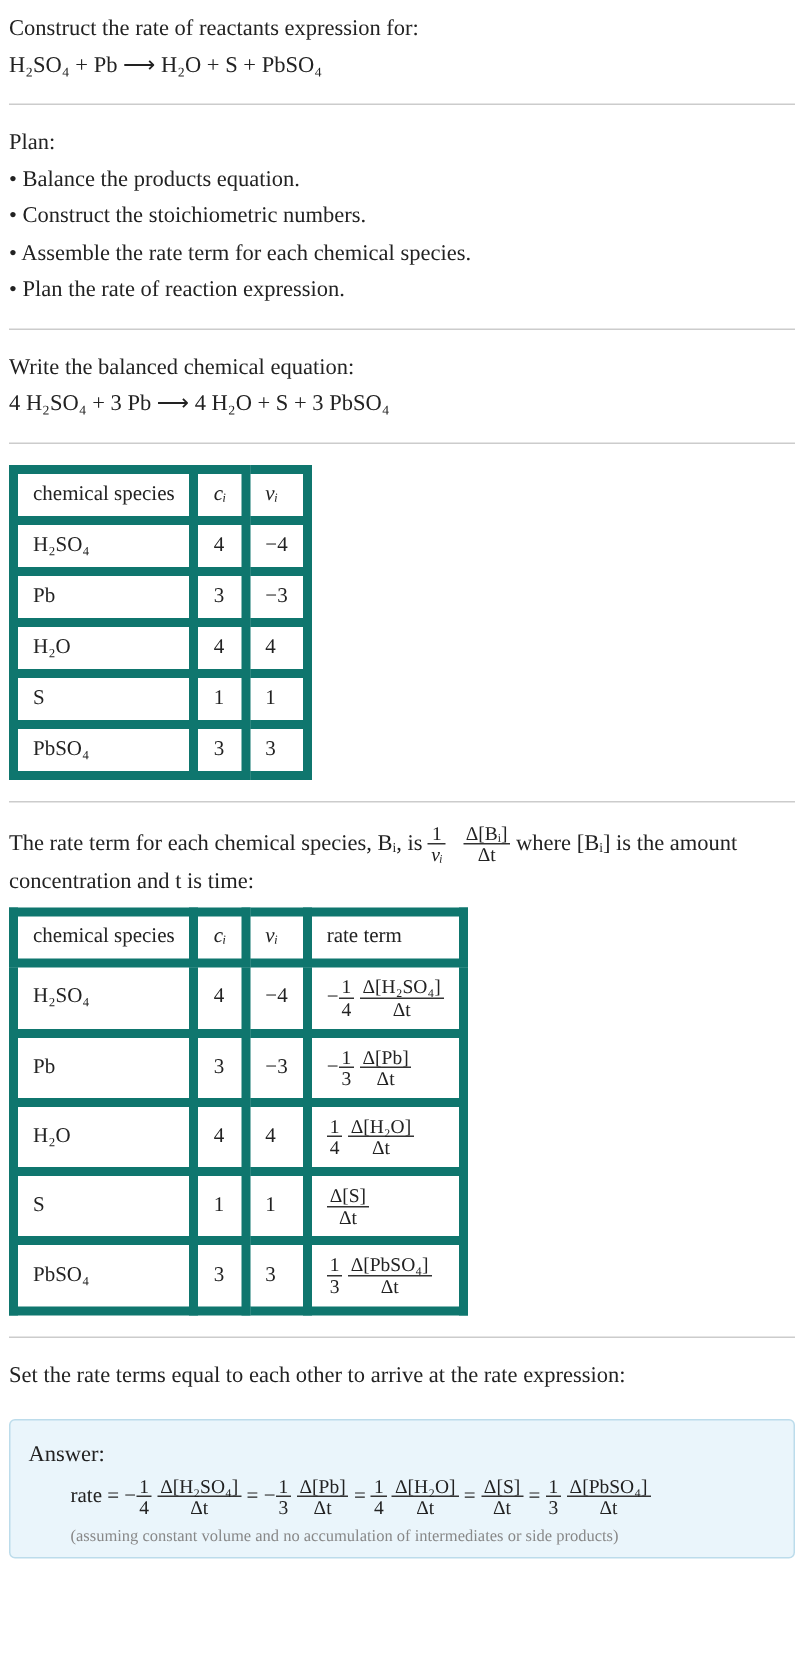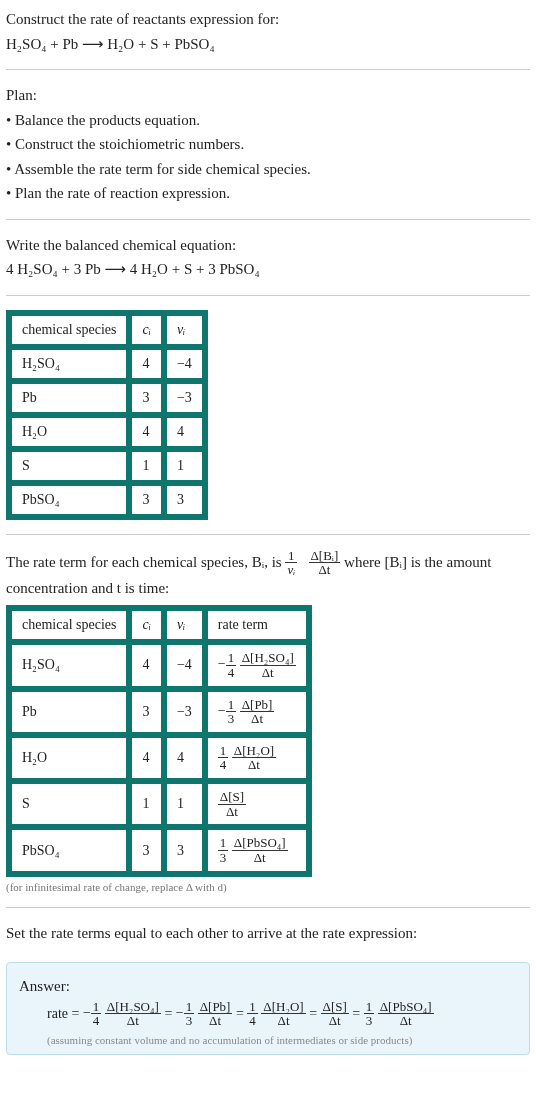--- a/index.html
+++ b/index.html
@@ -90,21 +90,21 @@
 
   <div class="line">Construct the rate of reactants expression for:</div>
   <div class="line species">H₂SO₄ + Pb ⟶ H₂O + S + PbSO₄</div>
 
   <hr>
 
   <div class="line">Plan:</div>
   <div id="plan-items">
       <div class="line">• Balance the products equation.</div>
       <div class="line">• Construct the stoichiometric numbers.</div>
-      <div class="line">• Assemble the rate term for side chemical species.</div>
+      <div class="line">• Assemble the rate term for each chemical species.</div>
       <div class="line">• Plan the rate of reaction expression.</div>
     </div>
 
   <hr>
 
   <div class="line">Write the balanced chemical equation:</div>
   <div class="line species">4 H₂SO₄ + 3 Pb ⟶ 4 H₂O + S + 3 PbSO₄</div>
 
   <hr>
 
@@ -196,21 +196,20 @@
           <td class="center"><span class="frac"><span class="num">Δ[S]</span><span class="den">Δt</span></span></td>
         </tr>
         <tr>
           <td class="species">PbSO₄</td>
           <td class="center">3</td>
           <td class="center">3</td>
           <td class="center"><span class="frac"><span class="num">1</span><span class="den">3</span></span>&nbsp;<span class="frac"><span class="num">Δ[PbSO₄]</span><span class="den">Δt</span></span></td>
         </tr>
       </tbody>
   </table>
-  <div class="caption">(for infinitesimal rate of change, replace Δ with d)</div>
 
   <hr>
 
   <div class="line">Set the rate terms equal to each other to arrive at the rate expression:</div>
 
   <div class="answer-box">
     <div class="line">Answer:</div>
     <div class="rate-eq indent">
       <span class="block">rate = </span>
       <span id="rate-terms"><span class="block">−<span class="frac"><span class="num">1</span><span class="den">4</span></span>&nbsp;<span class="frac"><span class="num">Δ[H₂SO₄]</span><span class="den">Δt</span></span></span><span class="block">&nbsp;=&nbsp;</span><span class="block">−<span class="frac"><span class="num">1</span><span class="den">3</span></span>&nbsp;<span class="frac"><span class="num">Δ[Pb]</span><span class="den">Δt</span></span></span><span class="block">&nbsp;=&nbsp;</span><span class="block"><span class="frac"><span class="num">1</span><span class="den">4</span></span>&nbsp;<span class="frac"><span class="num">Δ[H₂O]</span><span class="den">Δt</span></span></span><span class="block">&nbsp;=&nbsp;</span><span class="block"><span class="frac"><span class="num">Δ[S]</span><span class="den">Δt</span></span></span><span class="block">&nbsp;=&nbsp;</span><span class="block"><span class="frac"><span class="num">1</span><span class="den">3</span></span>&nbsp;<span class="frac"><span class="num">Δ[PbSO₄]</span><span class="den">Δt</span></span></span></span>

